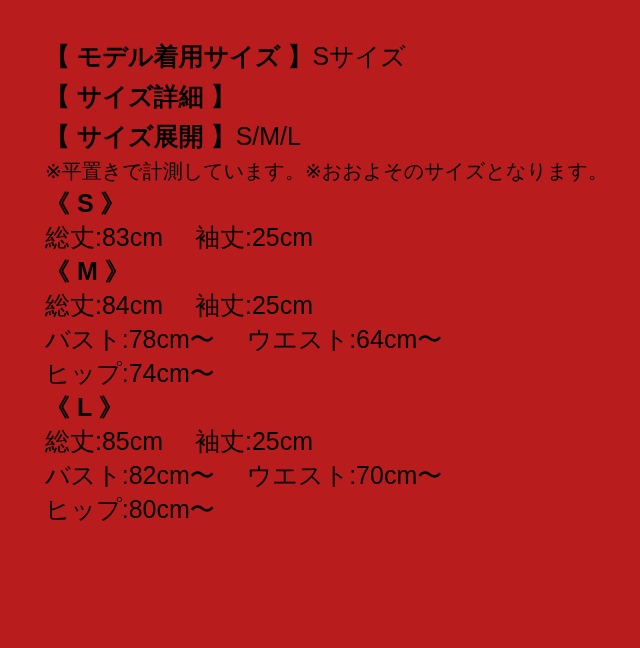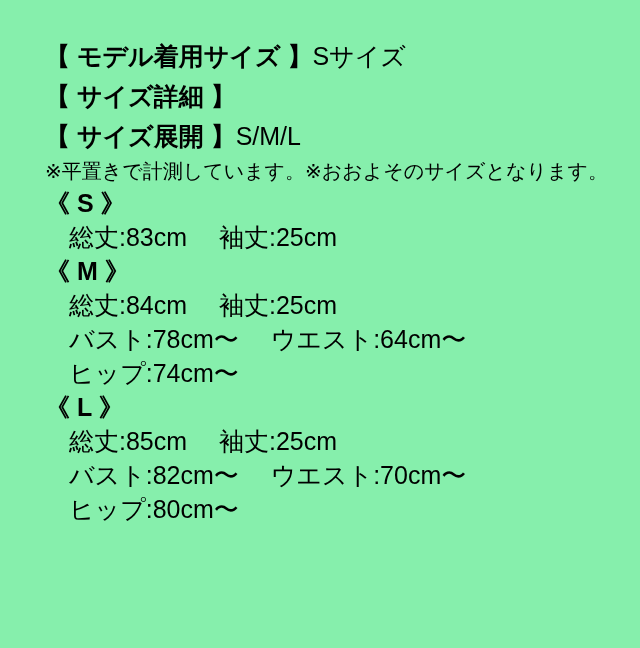--- a/index.html
+++ b/index.html
@@ -12,21 +12,21 @@
       width: 640px;
       height: 648px;
       overflow: hidden;
       font-family: "Liberation Sans", "DejaVu Sans", sans-serif;
       color: #000000;
       -webkit-font-smoothing: antialiased;
     }
     .page {
       width: 640px;
       height: 648px;
-      background: #86efac;
+      background: #b91c1c;
       padding: 36px 36px 0 45px;
     }
     .header-line {
       font-size: 25px;
       line-height: 40px;
       font-weight: 400;
       white-space: nowrap;
     }
     .header-line .label {
       font-weight: 700;
@@ -41,21 +41,20 @@
       font-size: 25px;
       line-height: 34px;
       font-weight: 700;
       white-space: nowrap;
     }
     .measure-line {
       font-size: 25px;
       line-height: 34px;
       font-weight: 400;
       white-space: nowrap;
-      margin-left: 24px;
     }
   </style>
 </head>
 <body>
 
 <div class="page">
 
   <div class="header-line">
     <span class="label">【 モデル着用サイズ 】</span><span class="value">Sサイズ</span>
   </div>

